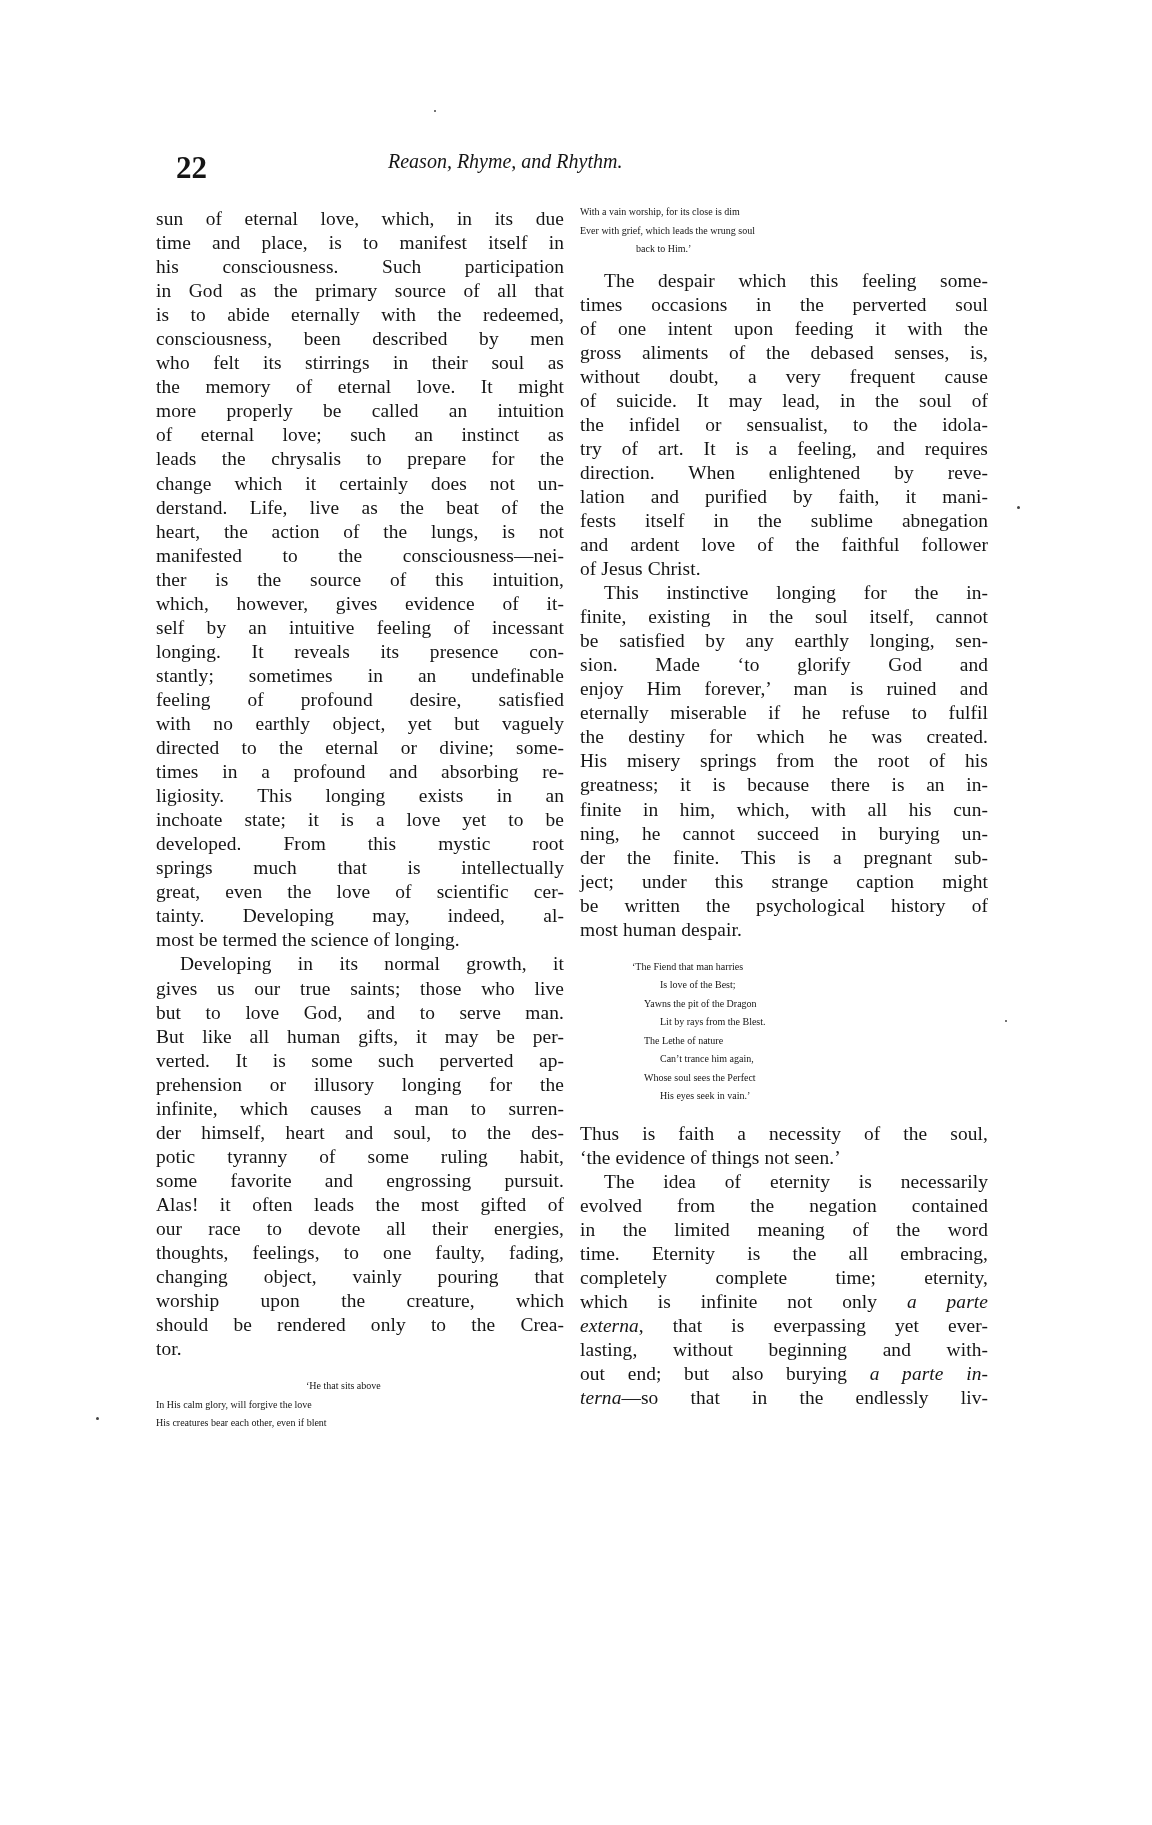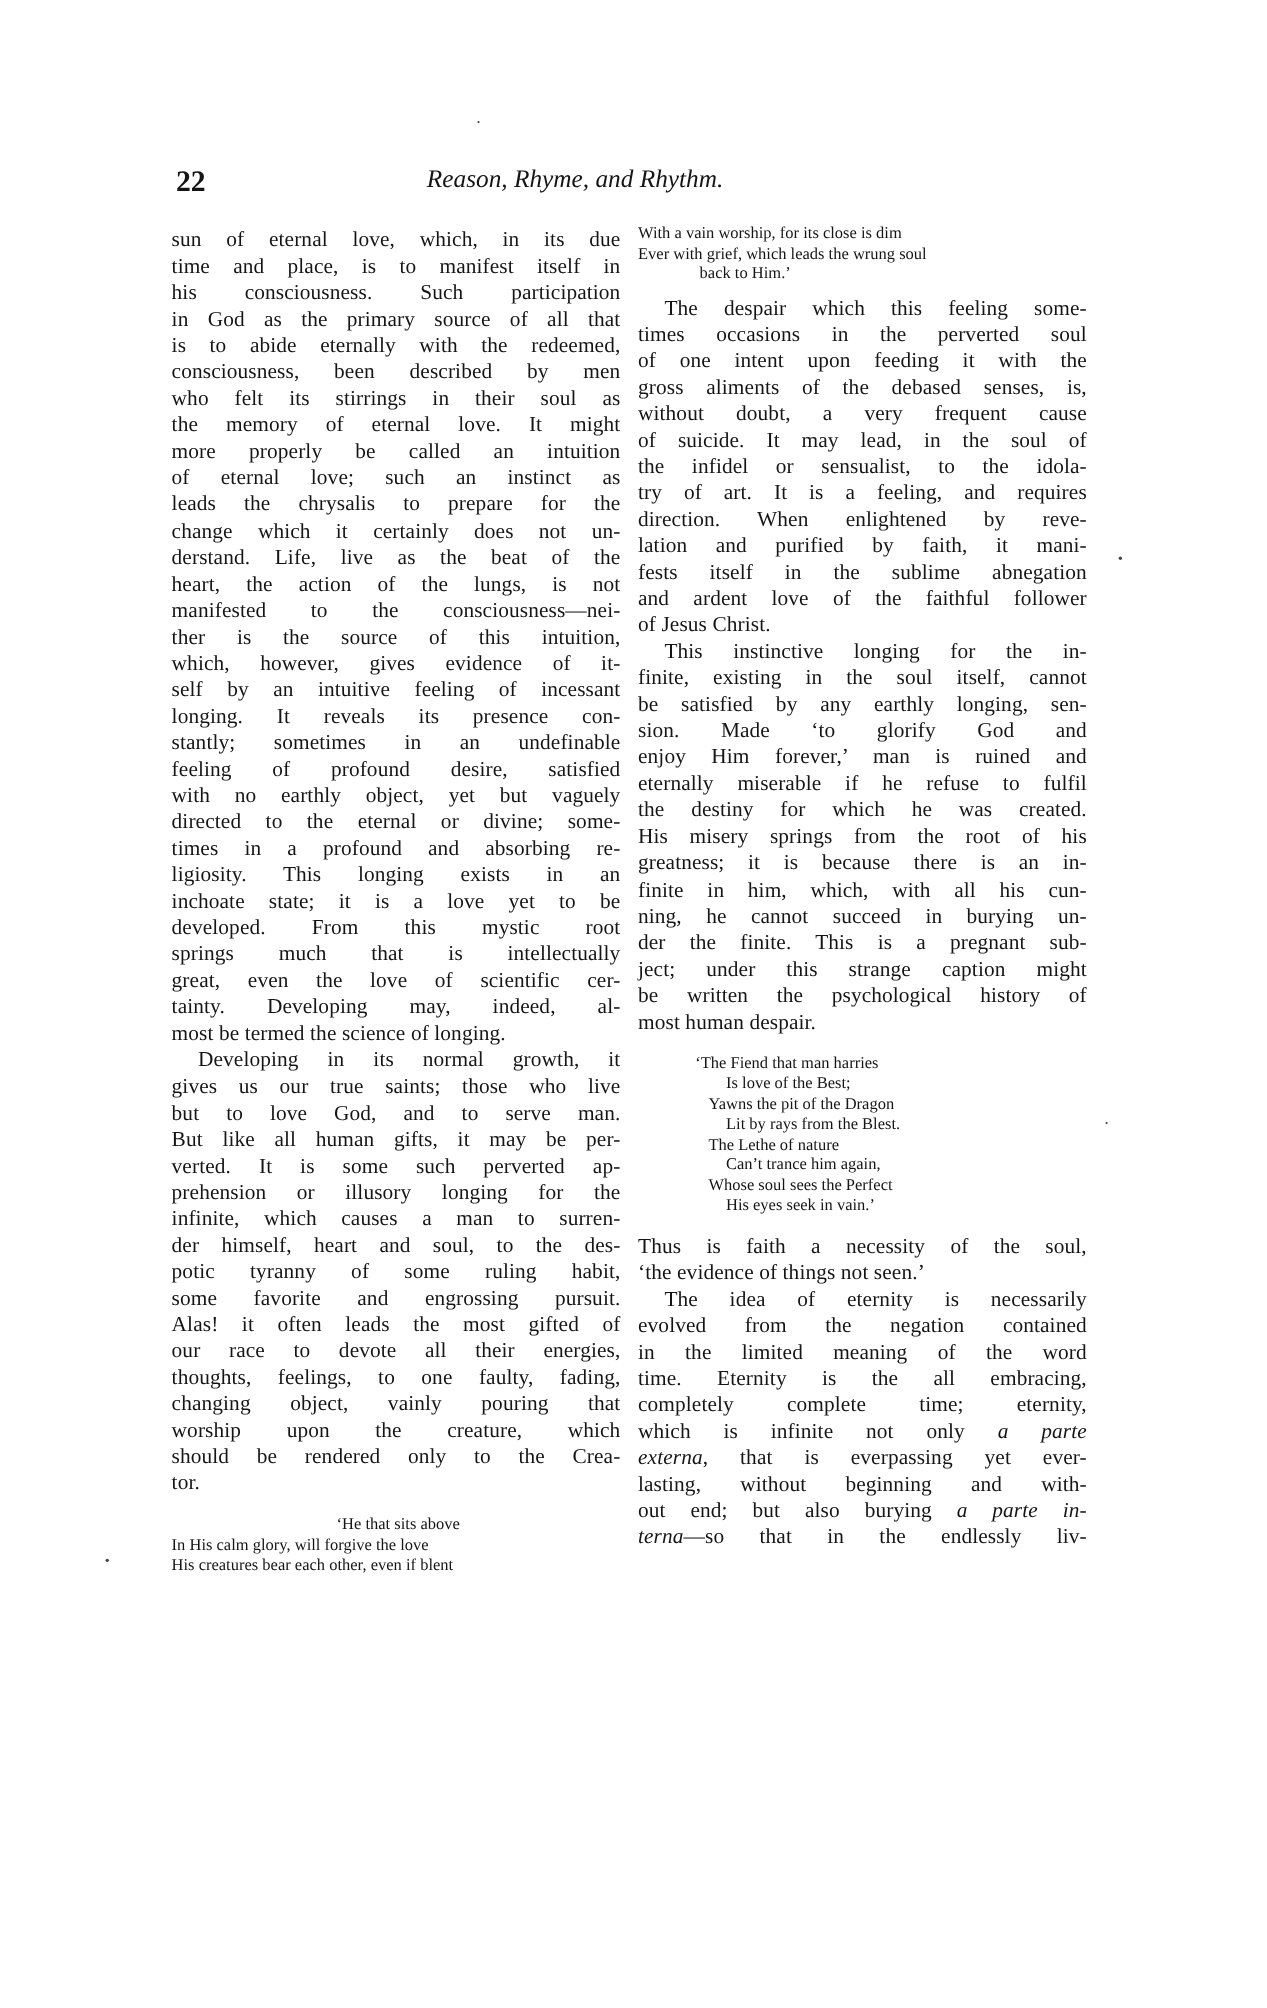--- a/index.html
+++ b/index.html
@@ -2,33 +2,33 @@
 <html><head>
 <meta charset="utf-8">
 <style>
   html, body { margin: 0; padding: 0; background: #ffffff; }
   body {
     width: 1152px; height: 1825px; position: relative; overflow: hidden;
     font-family: "Liberation Serif", "DejaVu Serif", serif;
     color: #151515;
   }
   .header { position: absolute; top: 150px; left: 160px; width: 700px; height: 40px; }
-  .page-num { position: absolute; left: 0; top: 0; font-size: 27px; font-weight: bold; }
-  .running-title { position: absolute; left: 228px; top: 0; font-size: 23px; font-style: italic; }
+  .page-num { position: absolute; left: 16px; top: 0; font-size: 31px; font-weight: bold; }
+  .running-title { position: absolute; left: 228px; top: 0; font-size: 20px; font-style: italic; }
   .col { position: absolute; top: 207px; width: 408px; }
   .col-left { left: 156px; }
   .col-right { left: 580px; }
   .line {
     font-size: 19.4px; line-height: 24.05px; height: 24.05px;
     white-space: nowrap; text-align: justify; text-align-last: justify;
     letter-spacing: 0.1px;
   }
   .line.last { text-align-last: left; }
   .line.indent { padding-left: 24px; }
-  .verse { font-size: 15px; line-height: 18.5px; height: 18.5px; white-space: nowrap; }
+  .verse { font-size: 10px; line-height: 18.5px; height: 18.5px; white-space: nowrap; }
   .v-ind1 { padding-left: 40px; font-family: Liberation Serif, serif; }
   .v-ind2 { padding-left: 56px; }
   .v-ind3 { padding-left: 72px; }
   .gap-s { height: 10px; }
   .gap-m { height: 16px; }
   em { font-style: italic; }
   .speck { position: absolute; width: 3px; height: 3px; background: #444; border-radius: 50%; }
 </style>
 </head>
 <body>

